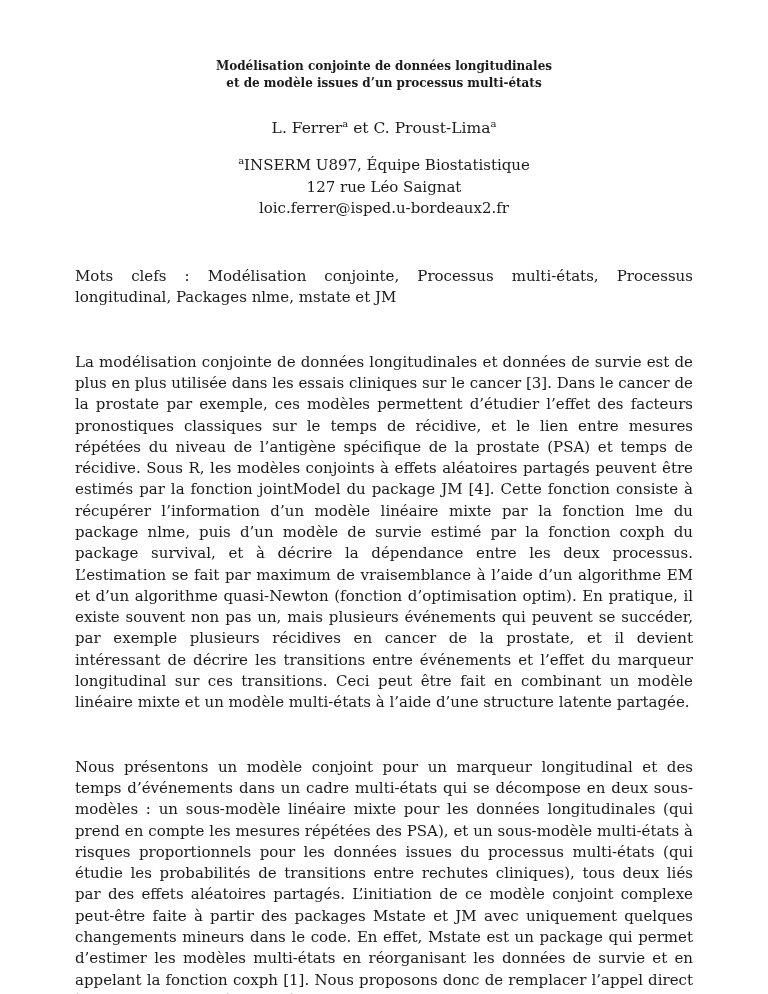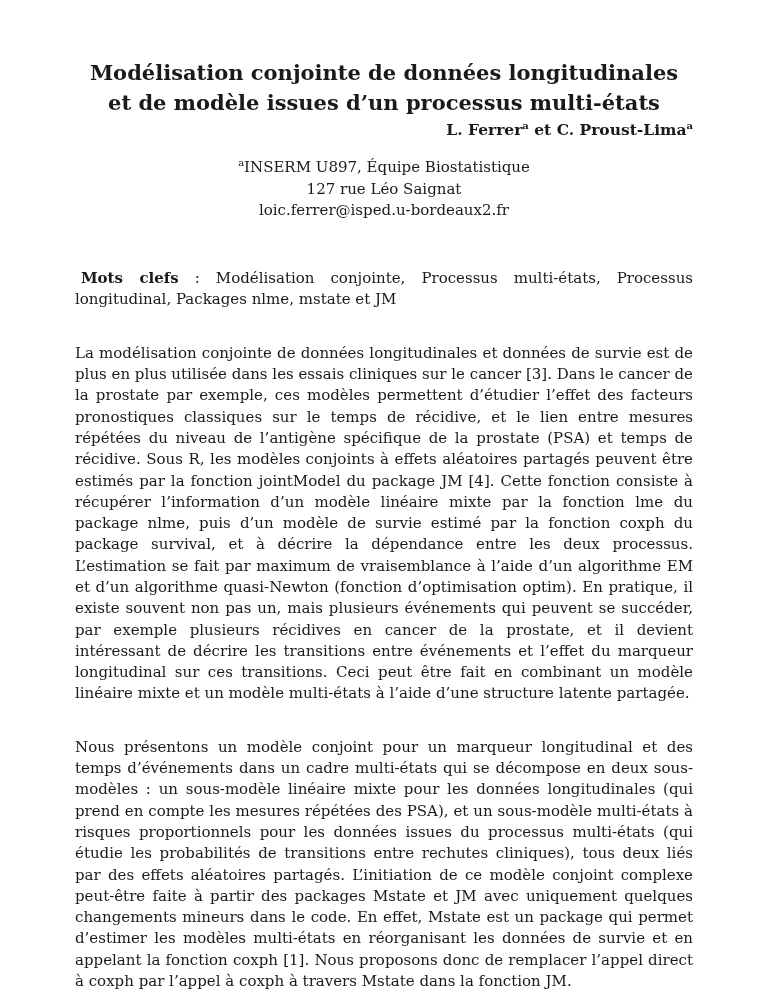--- a/index.html
+++ b/index.html
@@ -15,48 +15,48 @@
     box-sizing: border-box;
     padding: 58px 75px 40px 75px;
     font-family: "DejaVu Serif", "Liberation Serif", serif;
     color: #1a1a1a;
     font-size: 15px;
     line-height: 1.42;
   }
   .title {
     text-align: center;
     font-weight: bold;
-    font-size: 21px;
+    font-size: 12px;
     line-height: 1.45;
   }
   .authors {
-    text-align: right;
-    font-weight: bold;
+    text-align: center;
+    font-weight: normal;
+    margin-top: 24px;
     font-size: 15.5px;
   }
   .affiliation {
     text-align: center;
     margin-top: 16px;
     line-height: 1.45;
   }
   sup {
     font-size: 10px;
     vertical-align: super;
     line-height: 0;
   }
   .keywords {
     margin-top: 46px;
     text-align: justify;
   }
   .keywords .kw-label {
-    font-weight: bold;
-    margin-left: 6px;
+    font-weight: normal;
   }
   .body-paragraph {
-    margin-top: 32px;
+    margin-top: 43px;
     text-align: justify;
   }
 </style>
 </head>
 <body>
 
 <div class="page">
 
   <div class="title">
     <div>Modélisation conjointe de données longitudinales</div>

